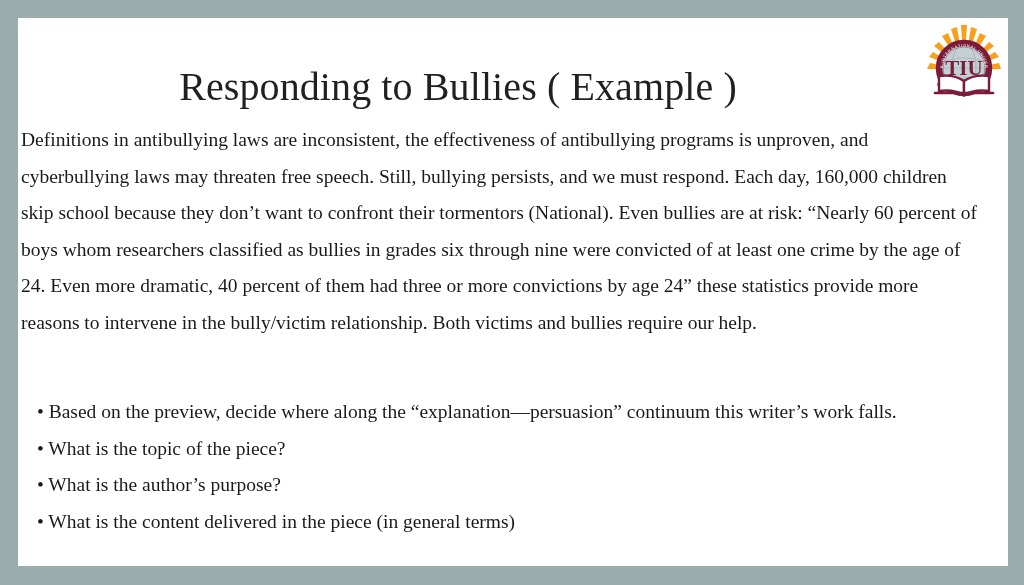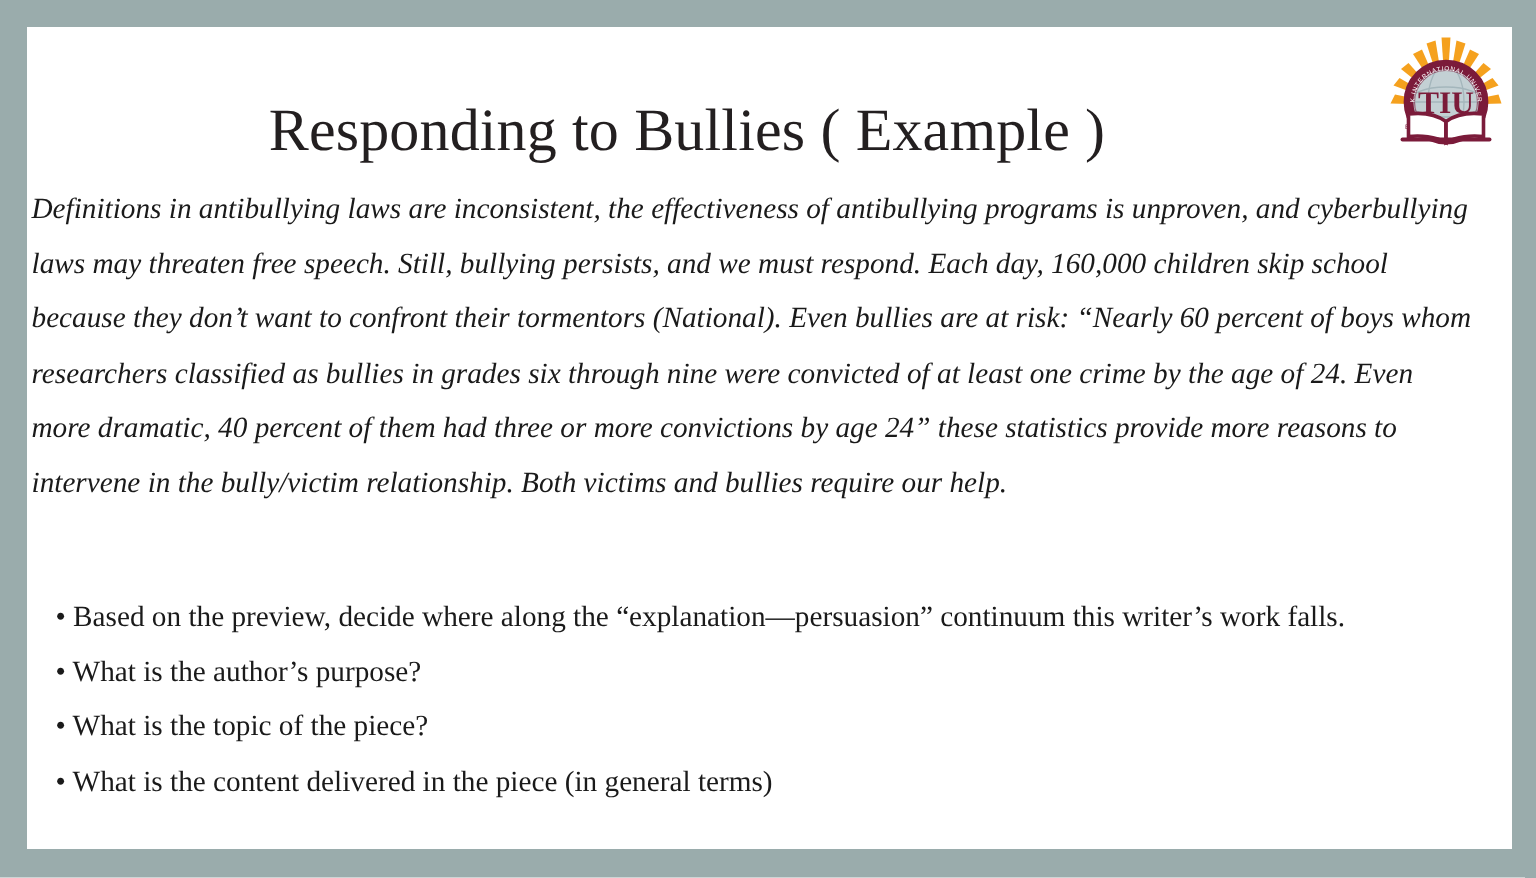--- a/index.html
+++ b/index.html
@@ -68,21 +68,20 @@
   }
 
   #paragraph {
     font-size: 19.5px;
     line-height: 36.6px;
     color: #1a1a1a;
     text-align: left;
     margin: 0;
     padding: 0 0 0 0;
     width: 960px;
-    font-style: italic;
   }
 
   #bullet-list {
     list-style: none;
     margin: 16px;
     padding: 0;
     font-size: 19.5px;
     line-height: 36.6px;
     color: #1a1a1a;
   }
@@ -157,20 +156,20 @@
       </svg>
     </div>
 
     <div id="body-area">
       <p id="paragraph">Definitions in antibullying laws are inconsistent, the effectiveness of antibullying programs is unproven, and cyberbullying laws may threaten free speech. Still, bullying persists, and we must respond. Each day, 160,000 children skip school because they don’t want to confront their tormentors (National). Even bullies are at risk: “Nearly 60 percent of boys whom researchers classified as bullies in grades six through nine were convicted of at least one crime by the age of 24. Even more dramatic, 40 percent of them had three or more convictions by age 24” these statistics provide more reasons to intervene in the bully/victim relationship. Both victims and bullies require our help.</p>
 
       <div class="spacer-line"></div>
 
       <ul id="bullet-list">
         <li><span>•</span><span> Based on the preview, decide where along the “explanation—persuasion” continuum this writer’s work falls.</span></li>
+        <li><span>•</span><span> What is the topic of the piece?</span></li>
         <li><span>•</span><span> What is the author’s purpose?</span></li>
-        <li><span>•</span><span> What is the topic of the piece?</span></li>
         <li><span>•</span><span> What is the content delivered in the piece (in general terms)</span></li>
       </ul>
     </div>
 
   </div>
 </div>
 
 </body></html>

